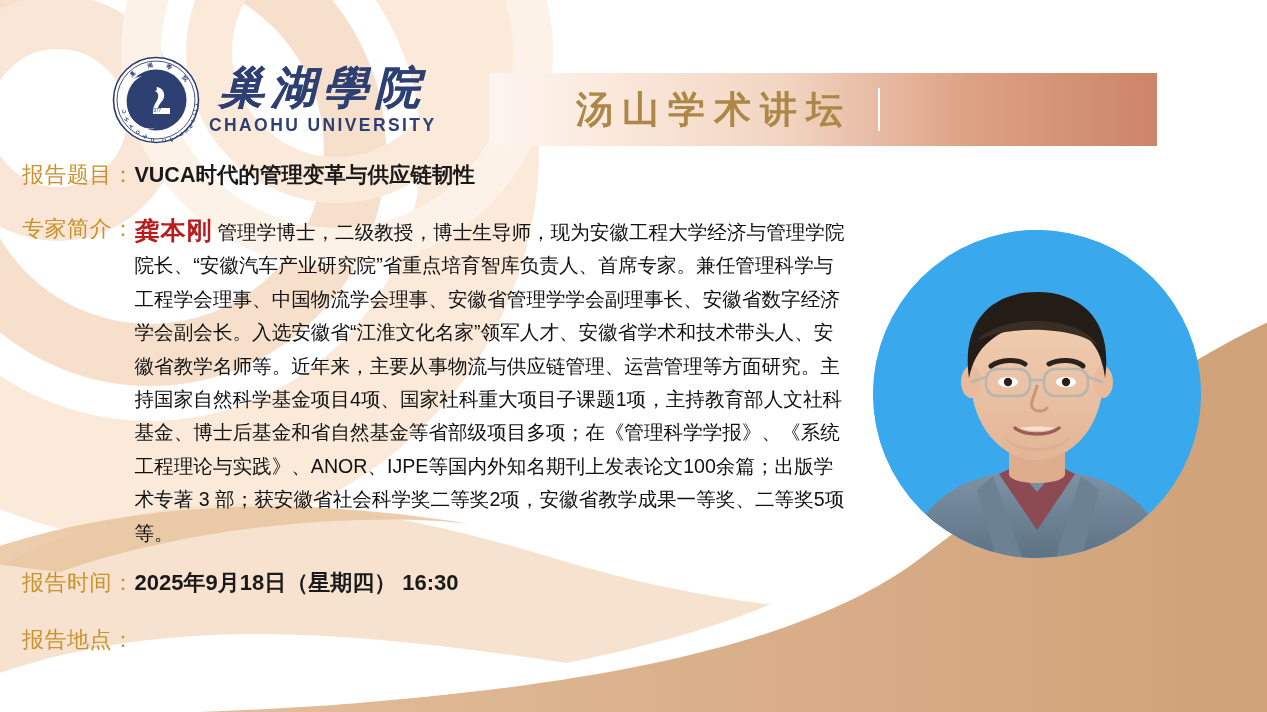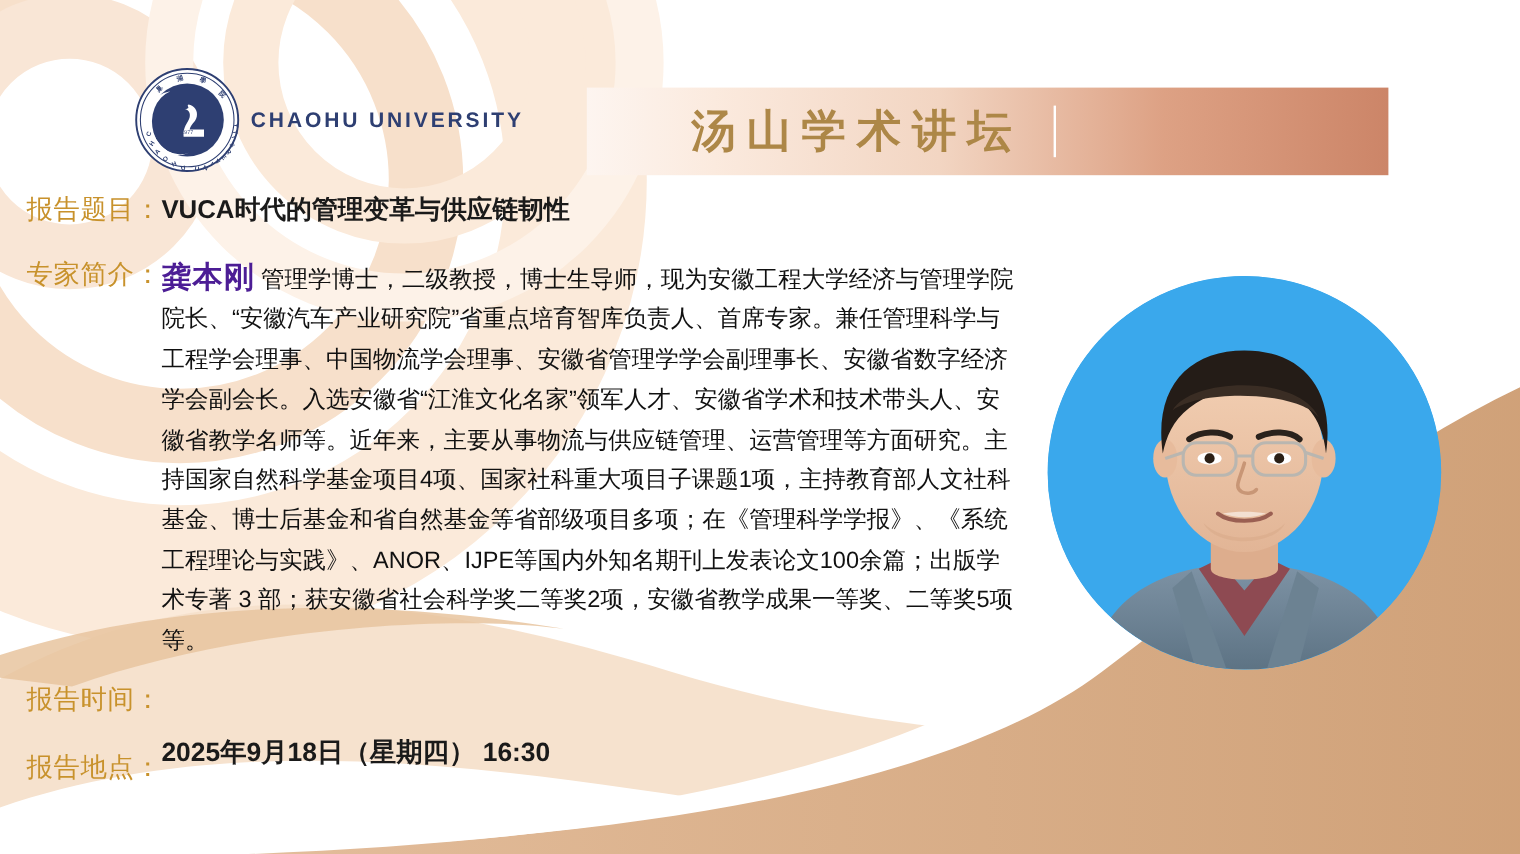--- a/index.html
+++ b/index.html
@@ -60,30 +60,30 @@
     font-size:21px;font-weight:700;color:#1a1a1a;white-space:nowrap;
     line-height:30px;
   }
 
   #row-title{left:22px;top:160px;}
   #row-title .value{font-size:21.5px;letter-spacing:0px;}
 
   #row-bio{left:22px;top:214px;}
   .bio-body{width:717px;}
   .bio-name{
-    font-size:25px;font-weight:700;color:#4c1d95;letter-spacing:1px;
+    font-size:25px;font-weight:700;color:#b91c1c;letter-spacing:1px;
     vertical-align:baseline;margin-right:5px;
   }
   .bio-text{
     font-size:19.6px;line-height:33.4px;color:#111;font-weight:400;
     text-align:justify;text-justify:inter-ideograph;
   }
 
   #row-time{left:22px;top:568px;}
-  #row-time .value{font-size:22px;margin-top:44px;}
+  #row-time .value{font-size:22px;}
   #row-place{left:22px;top:625px;}
   #row-place .value{font-size:22px;}
   #row-host{left:22px;top:678px;}
   #row-host .value{font-size:22px;}
 
   
   .portrait{
     position:absolute;left:873px;top:230px;width:328px;height:328px;border-radius:50%;
     overflow:hidden;z-index:5;background:#3aa8ec;
   }
@@ -172,20 +172,21 @@
             <text x="72" y="75" transform="rotate(46 72 75)">E</text>
             <text x="76" y="70" transform="rotate(56 76 70)">R</text>
             <text x="79" y="64" transform="rotate(66 79 64)">S</text>
             <text x="81" y="58" transform="rotate(74 81 58)">I</text>
             <text x="82" y="53" transform="rotate(80 82 53)">T</text>
             <text x="83" y="47" transform="rotate(87 83 47)">Y</text>
           </g>
         </svg>
       </div>
       <div class="logo-words">
+        <div class="logo-cn">巢湖學院</div>
         <div class="logo-en">CHAOHU UNIVERSITY</div>
       </div>
     </div>
 
     <div class="banner">
       <span class="banner-main">汤山学术讲坛</span>
       <span class="banner-div"></span>
     </div>
   </div>
 

